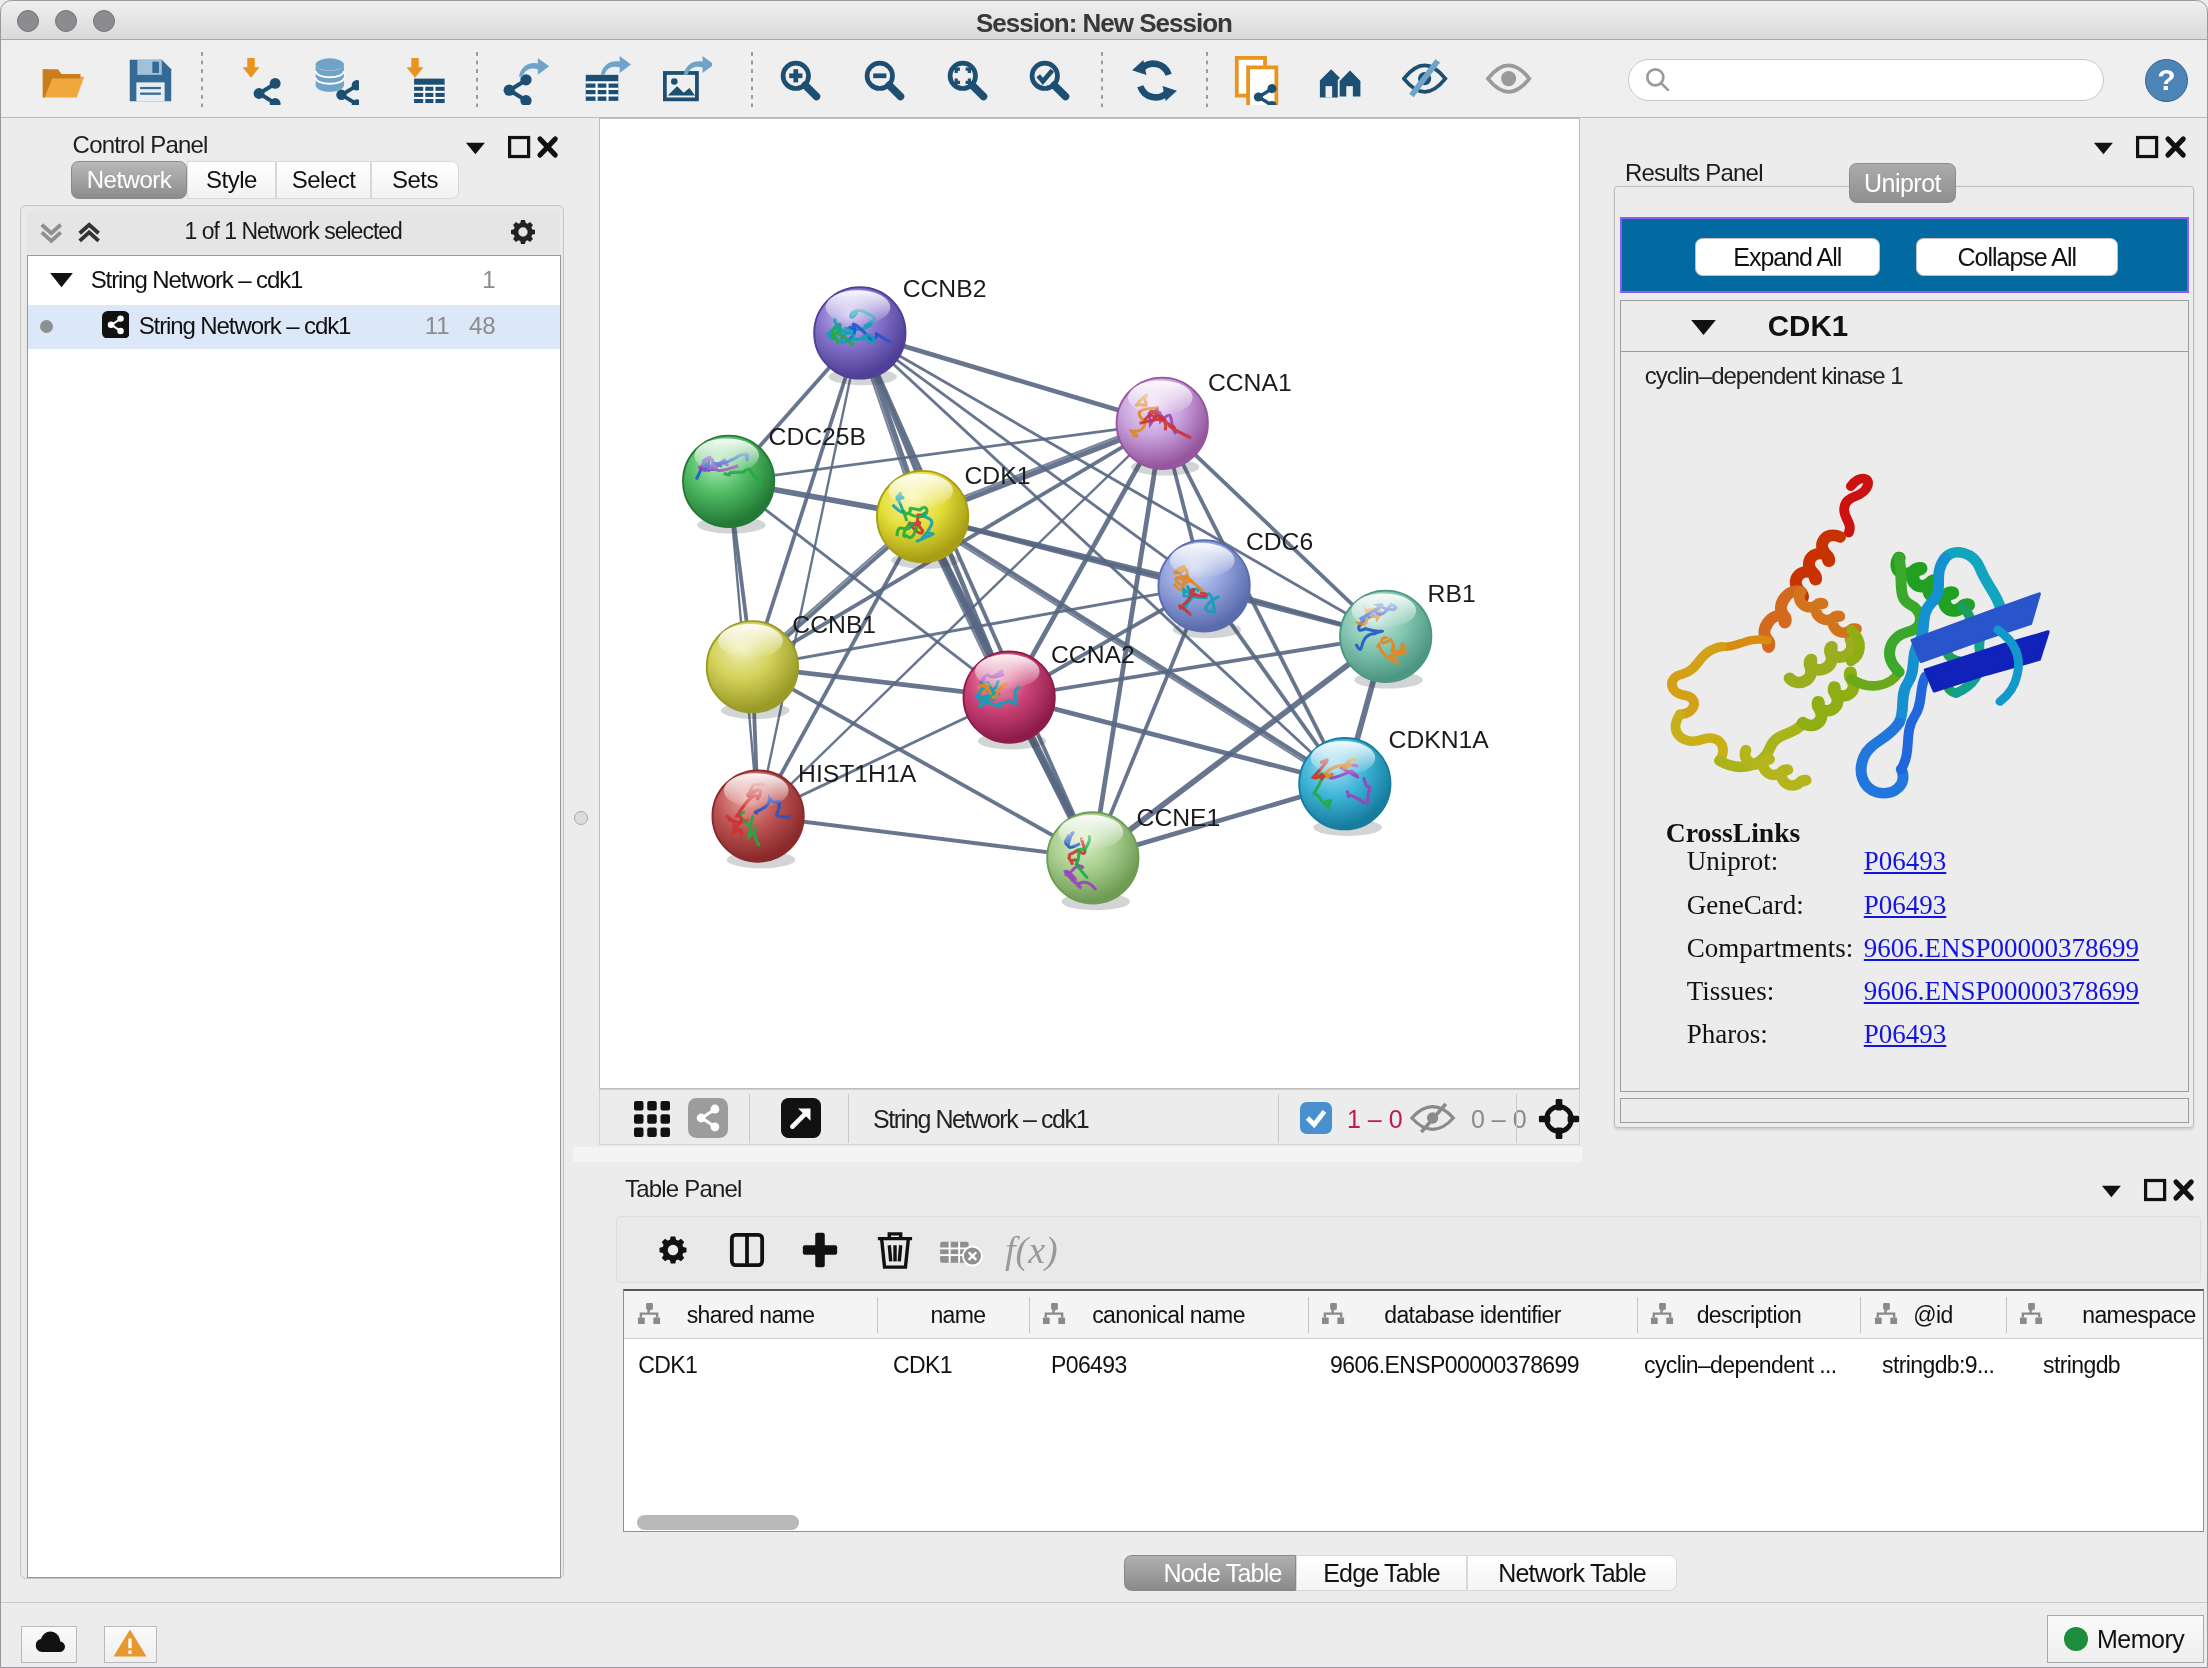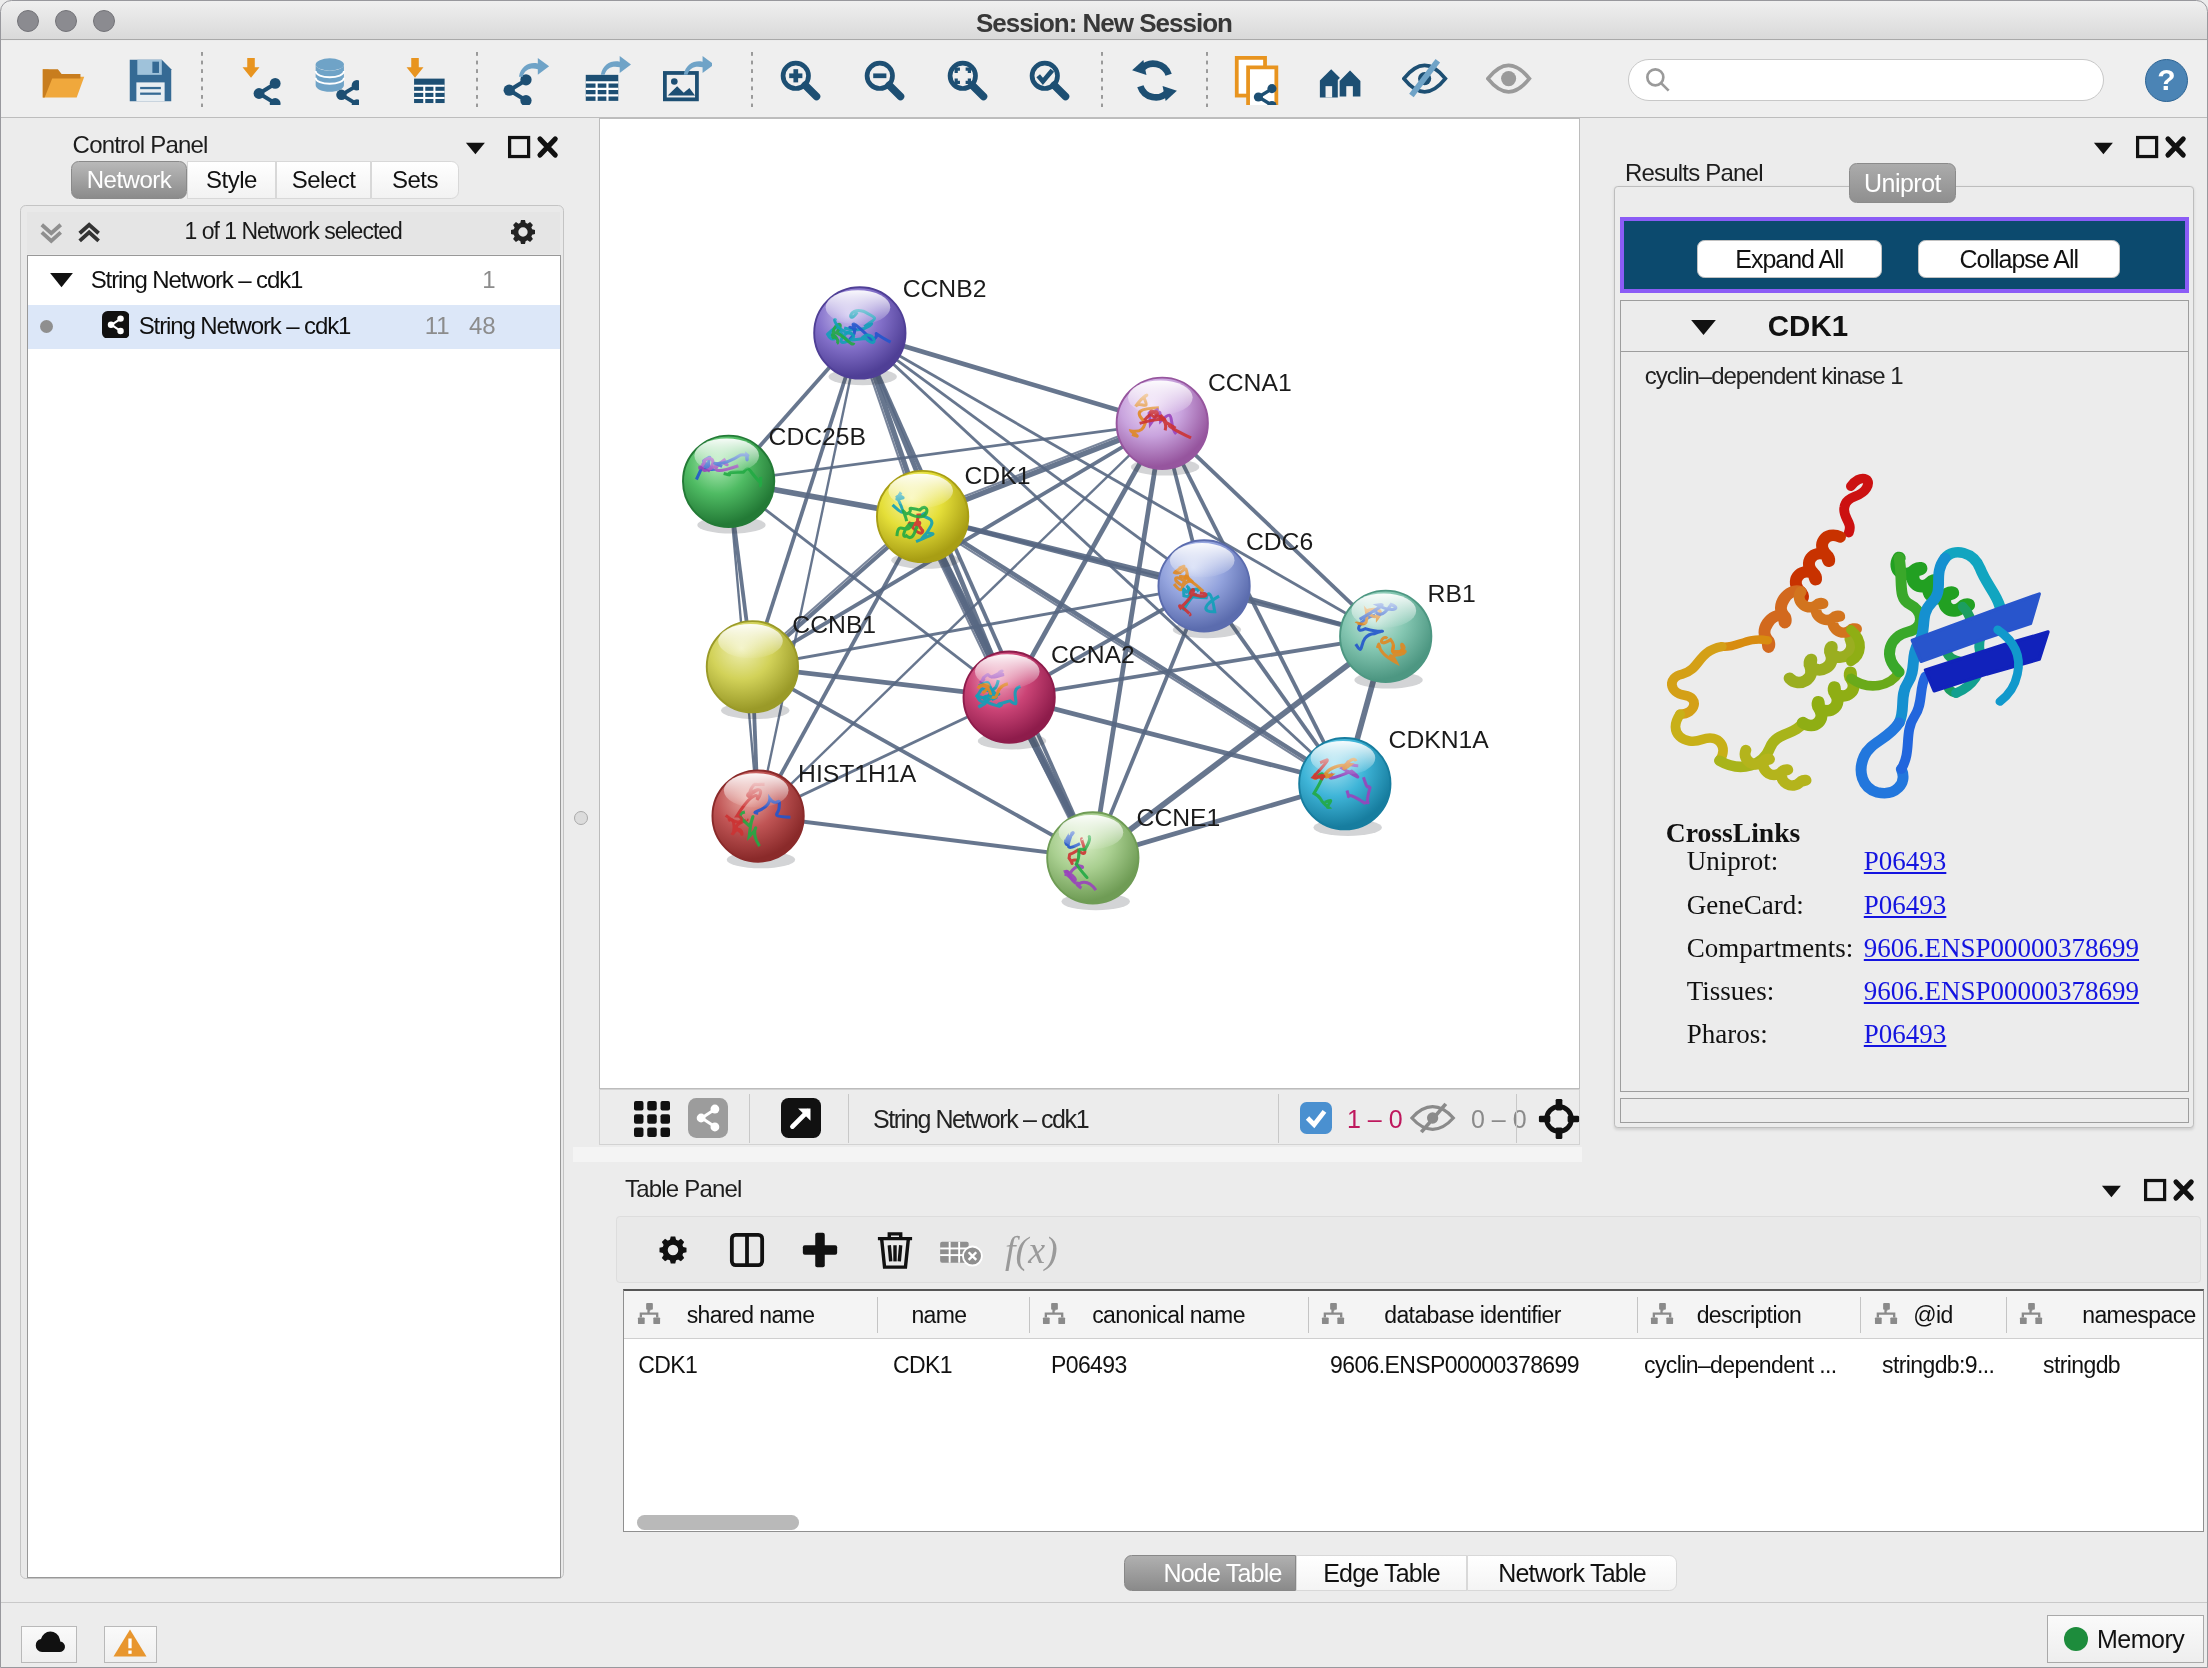--- a/index.html
+++ b/index.html
@@ -30,21 +30,21 @@
 .rnum { font-size:24px; color:#8c8c8c; position:absolute; }
 
 #netview { left:599px; top:118px; width:981px; height:971px; background:#fff; border:1px solid #bcbcbc; }
 #netbar { left:599px; top:1089px; width:981px; height:56px; background:#ececec; border:1px solid #d2d2d2; }
 .nbsep { top:3.8px; width:1px; height:49px; background:#c8c8c8; }
 
 #rpanel { left:1582px; top:118px; width:627px; height:1046px; background:#ececec; }
 #rp-title { left:43px; top:13.3px; font-size:24px; color:#1d1d1d; letter-spacing:-0.8px;margin-top:28px; }
 #stringtab { left:267px; top:45px; z-index:3; width:107px; height:40px; background:linear-gradient(#ababab,#8f8f8f); border:1px solid #8b8b8b; border-radius:7.6px 7.6px 7.6px 7.6px; color:#fff; font-size:25px; text-align:center; line-height:38px; letter-spacing:-0.5px; }
 #rp-outer { left:32px; top:68px; width:580px; height:942px; background:#ececec; border:1px solid #bdbdbd; border-radius:3.8px; box-shadow:0 1.9px 2.9px rgba(0,0,0,0.12); }
-#rp-box1 { left:4.8px; top:30px; width:569px; height:76px; background:#0c4a6e; border:4px solid #8b5cf6; }
+#rp-box1 { left:4.8px; top:30px; width:569px; height:76px; background:#0369a1; border:2px solid #8b5cf6; }
 .rbtn { top:19px; height:38px; background:#fff; border:1px solid #c2c2c2; border-radius:7.6px; font-size:25px; color:#111; text-align:center; line-height:36px; position:absolute; letter-spacing:-1px; }
 #rp-box2 { left:4.8px; top:113px; width:569px; height:792px; overflow:hidden; background:#ececec; border:1px solid #9d9d9d; }
 #rp-box3 { left:4.8px; top:911px; width:569px; height:25px; background:#ececec; border:1px solid #9d9d9d; }
 #cdk1head { left:0px; top:0px; width:567px; height:51px; border-bottom:1px solid #9d9d9d; }
 .serif { font-family:"Liberation Serif", serif; }
 .xl-label { font-size:27px; color:#111; position:absolute; }
 .xl-link { font-size:27px; color:#1414e0; text-decoration:underline; position:absolute; }
 
 #tpanel { left:599px; top:1164px; width:1609px; height:438px; background:#ececec; }
 #tp-title { left:26px; top:11.4px; font-size:24px; color:#1d1d1d; letter-spacing:-0.8px; }
@@ -815,21 +815,21 @@
         <svg class="abs" style="left:13.3px;top:11.4px" width="25" height="25" viewBox="0 0 26 26">
           <g fill="#8a8a8a">
             <rect x="9.5" y="1" width="7" height="7" rx="1"></rect>
             <rect x="1" y="16" width="7" height="7" rx="1"></rect>
             <rect x="17" y="16" width="7" height="7" rx="1"></rect>
             <path d="M12 8 V12 H4 V16 M12 12 H21 V16 M11 8 H14" fill="none" stroke="#8a8a8a" stroke-width="2.4"></path>
           </g>
         </svg>
         <div class="th" style="left:0px;width:253px;text-align:center;">shared name</div>
         <div class="colsep" style="left:253px"></div>
-        <div class="th" style="left:239px;width:152px;text-align:center;">name</div>
+        <div class="th" style="left:258px;width:152px;text-align:center;">name</div>
         <div class="colsep" style="left:405px"></div>
         <svg class="abs" style="left:418px;top:11.4px" width="25" height="25" viewBox="0 0 26 26">
           <g fill="#8a8a8a">
             <rect x="9.5" y="1" width="7" height="7" rx="1"></rect>
             <rect x="1" y="16" width="7" height="7" rx="1"></rect>
             <rect x="17" y="16" width="7" height="7" rx="1"></rect>
             <path d="M12 8 V12 H4 V16 M12 12 H21 V16 M11 8 H14" fill="none" stroke="#8a8a8a" stroke-width="2.4"></path>
           </g>
         </svg>
         <div class="th" style="left:405px;width:279px;text-align:center;">canonical name</div>

